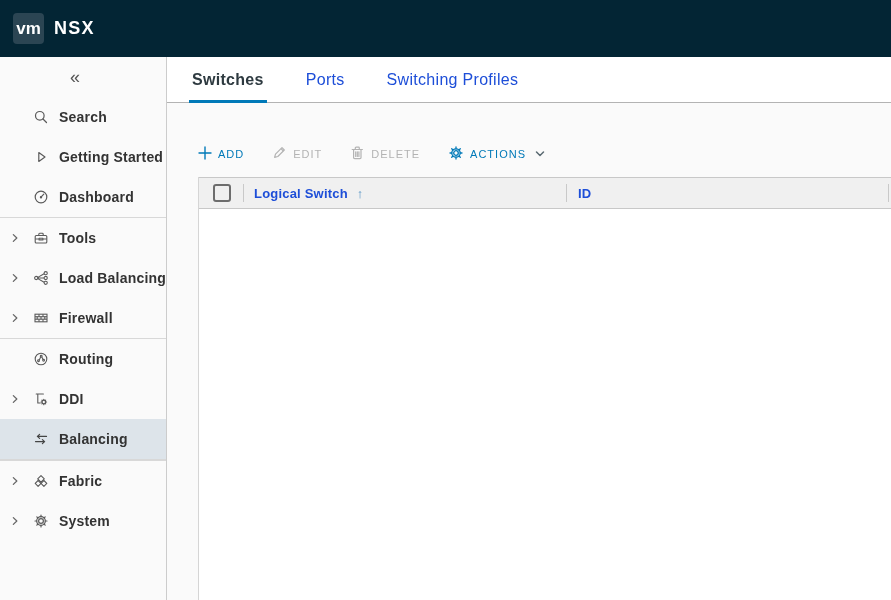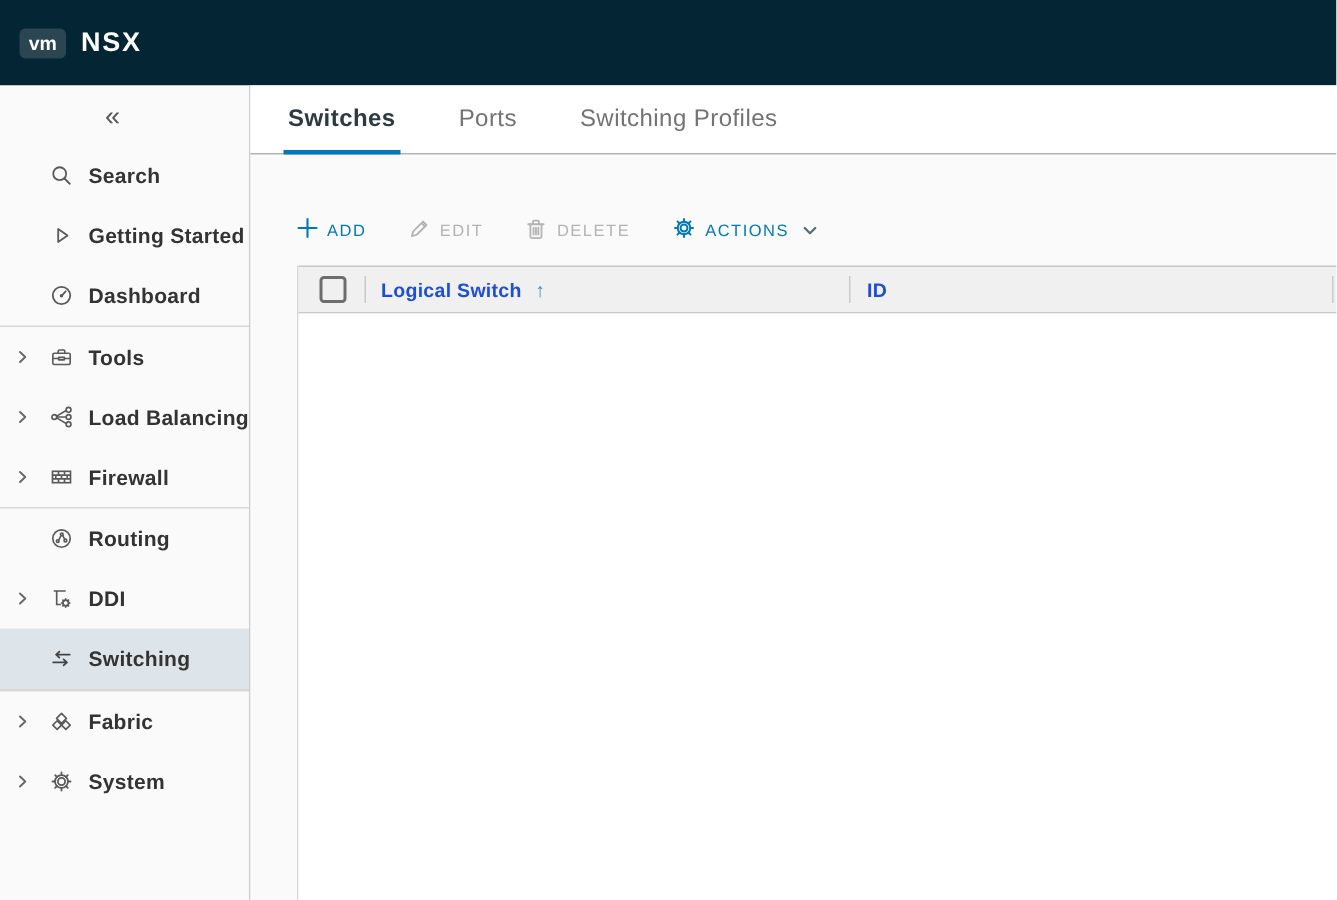--- a/index.html
+++ b/index.html
@@ -9,22 +9,22 @@
     background:#ffffff; -webkit-font-smoothing:antialiased;
   }
   .app { width:891px; height:600px; display:flex; flex-direction:column; }
 
   
   .topbar {
     flex:0 0 57px; height:57px; background:#032534;
     display:flex; align-items:center; padding:0 13px; box-sizing:border-box;
   }
   .logo-box {
-    width:31px; height:20px; border-radius:4px; background:#2b4553;
-    color:#fff; font-size:13px; font-weight:bold;
+    width:31px; height:31px; border-radius:4px; background:#2b4553;
+    color:#fff; font-size:17px; font-weight:bold;
     display:flex; align-items:center; justify-content:center; cursor:pointer;
   }
   .product-name {
     color:#fff; font-size:18px; font-weight:bold; letter-spacing:1.2px; margin-left:10px;
   }
 
   
   .shell { flex:1; display:flex; min-height:0; }
 
   
@@ -49,21 +49,21 @@
   
   .content { flex:1; min-width:0; display:flex; flex-direction:column; background:#fafafa; }
 
   .tabbar {
     flex:0 0 46px; height:46px; background:#fff; border-bottom:1px solid #b3b3b3;
     display:flex; align-items:stretch; padding-left:22px; box-sizing:border-box;
   }
   .tab {
     position:relative; display:flex; align-items:center;
     padding:0 3px; margin-right:36px; cursor:pointer;
-    font-size:16px; letter-spacing:0.3px; color:#737373; white-space:nowrap;
+    font-size:16px; letter-spacing:0.3px; color:#1d4ed8; white-space:nowrap;
   }
   .tab.active { color:#2e3a40; font-weight:600; }
   .tab.active::after {
     content:''; position:absolute; left:0; right:0; bottom:-1px; height:3px; background:#0079b8;
   }
 
   .toolbar { flex:0 0 auto; margin:37px 0 0 31px; height:27px; display:flex; align-items:center; }
   .tb-btn {
     display:flex; align-items:center; gap:6px;
     background:none; border:none; padding:0; margin-right:28px; cursor:pointer;
@@ -245,21 +245,21 @@
       </div>
 
       <div class="nav-item selected">
         <span class="chev-slot"></span>
         <span class="icon-slot">
           <svg width="16" height="16" viewBox="0 0 16 16" fill="none" stroke="#444" stroke-width="1.2" stroke-linecap="round" stroke-linejoin="round">
               <path d="M13.5 5.4 H4.4 M4.4 5.4 L6.6 3.4 M4.4 5.4 L6.6 7.4"></path>
               <path d="M2.5 10.6 H11.6 M11.6 10.6 L9.4 8.6 M11.6 10.6 L9.4 12.6"></path>
             </svg>
         </span>
-        <span class="nav-label">Switching</span>
+        <span class="nav-label">Balancing</span>
       </div>
 
       <div class="nav-divider"></div>
 
 
       <div class="nav-divider"></div>
 
       <div class="nav-item">
         <span class="chev-slot">
           <svg width="10" height="10" viewBox="0 0 12 12" fill="none" stroke="#666" stroke-width="1.5" stroke-linecap="round" stroke-linejoin="round">

